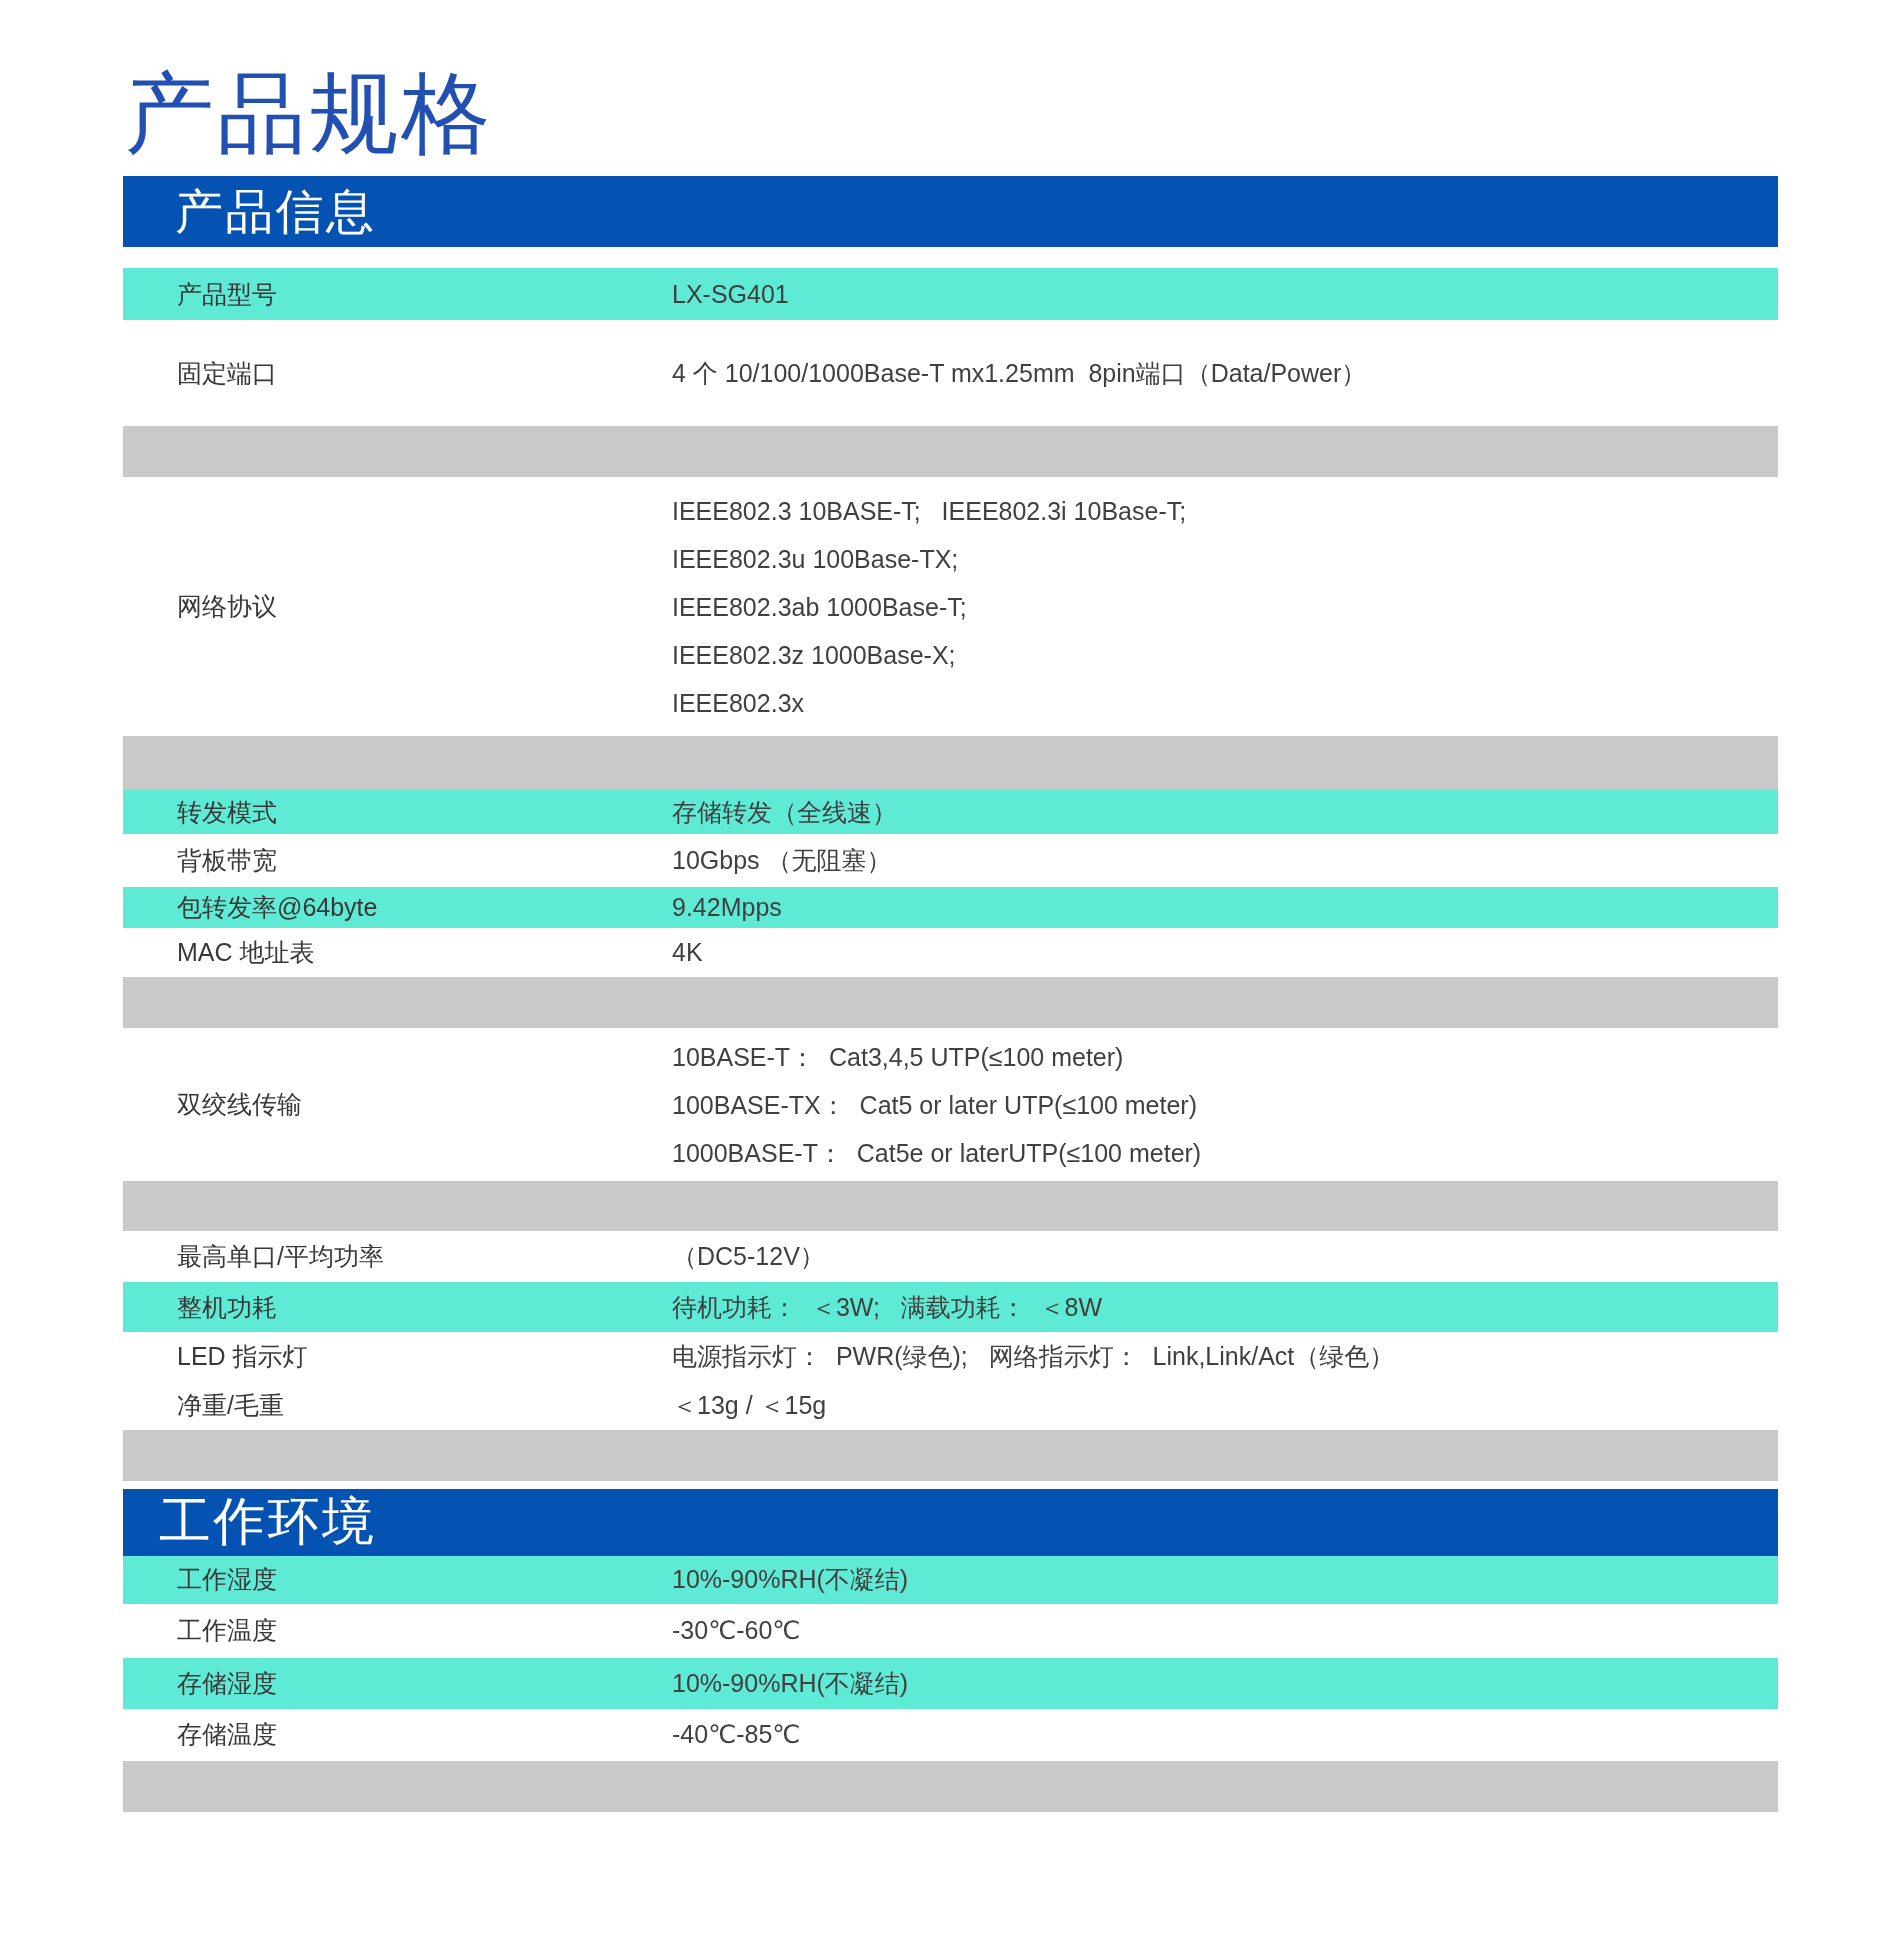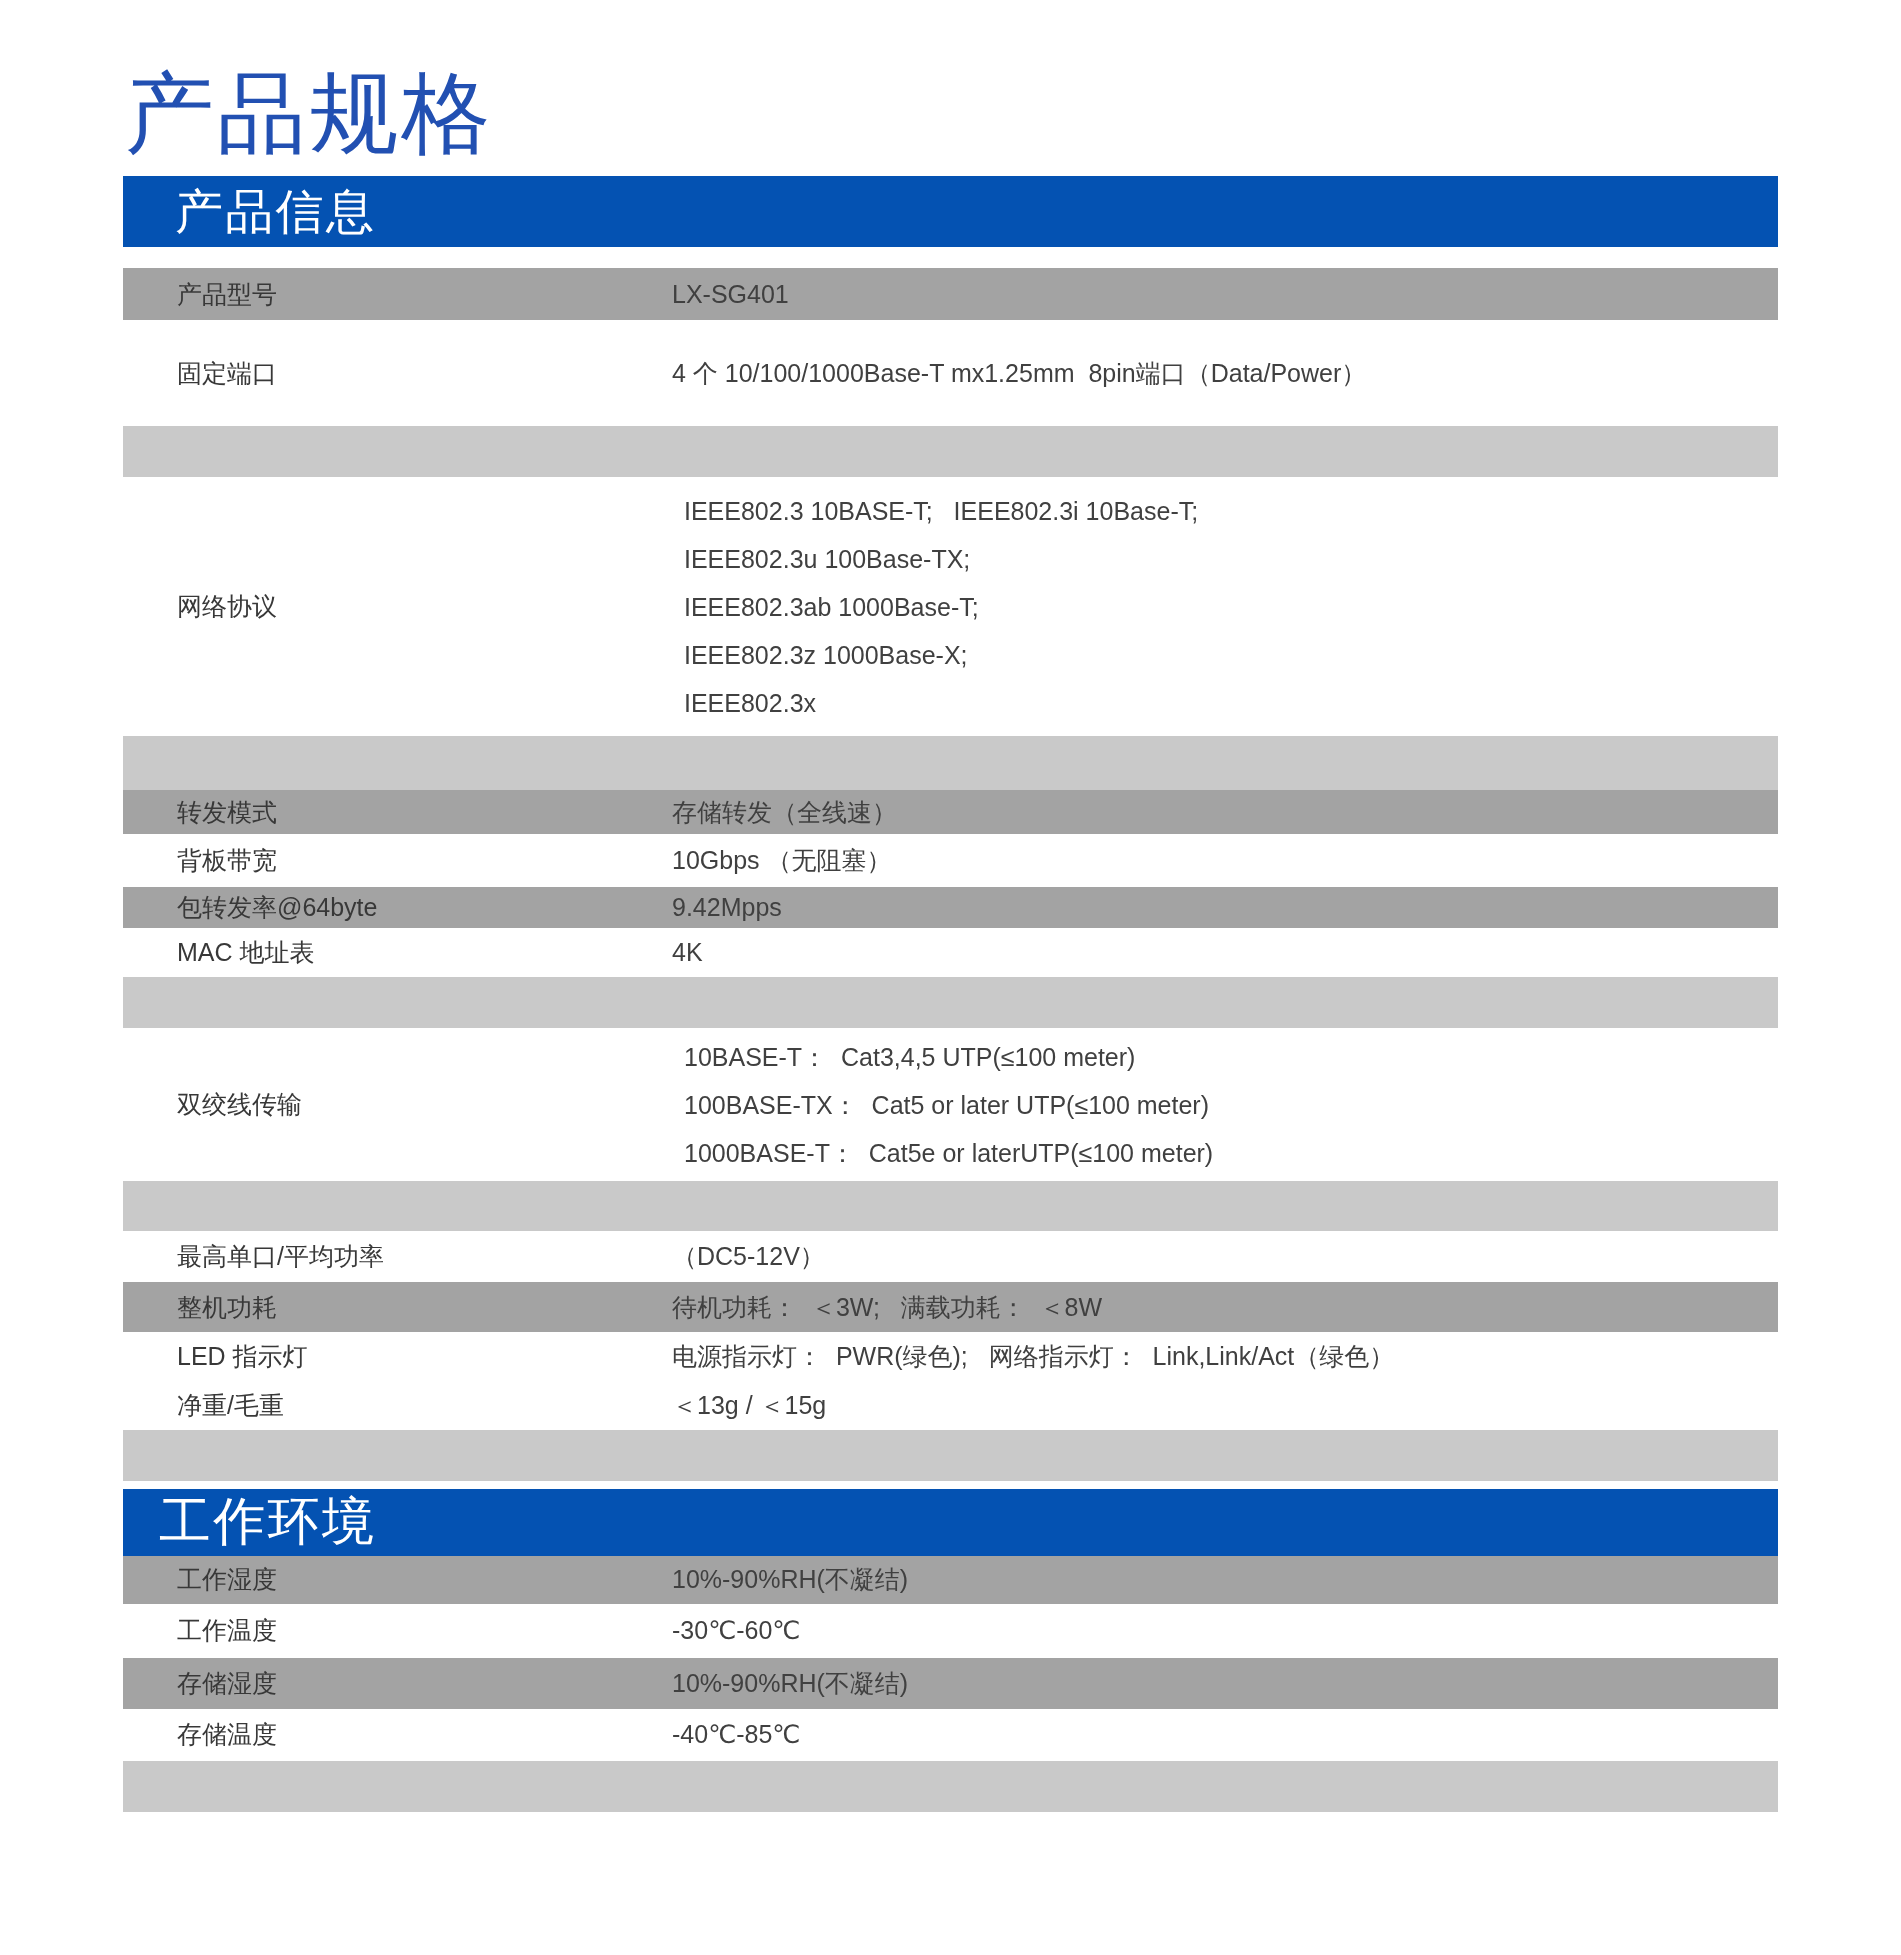--- a/index.html
+++ b/index.html
@@ -35,21 +35,21 @@
   }
   .band.first{height:71px;font-size:48px;letter-spacing:2.3px;}
   .band.second{height:67px;font-size:52px;letter-spacing:2.3px;padding-left:36px;}
   .gap{background:#ffffff;}
   .row{
     display:flex;
     align-items:center;
     box-sizing:border-box;
     font-size:25px;
   }
-  .row.gray{background:#a3a3a3;}
+  .row.gray{background:#5eead4;}
   .row.white{background:#ffffff;}
   .row .label{
     flex:0 0 495px;
     padding-left:54px;
     color:#383838;
     white-space:pre-wrap;
   }
   .row .value{
     flex:1;
     color:#404040;
@@ -58,21 +58,20 @@
   }
   .multi .value-lines{
     display:flex;
     flex-direction:column;
     justify-content:center;
   }
   .multi .value-lines .line{
     line-height:48px;
     white-space:pre-wrap;
     color:#404040;
-    margin-left:12px;
   }
   .sep{background:#c9c9c9;}
 </style>
 </head>
 <body>
 
 <div class="page">
 
   <h1 class="page-title">产品规格</h1>
 

